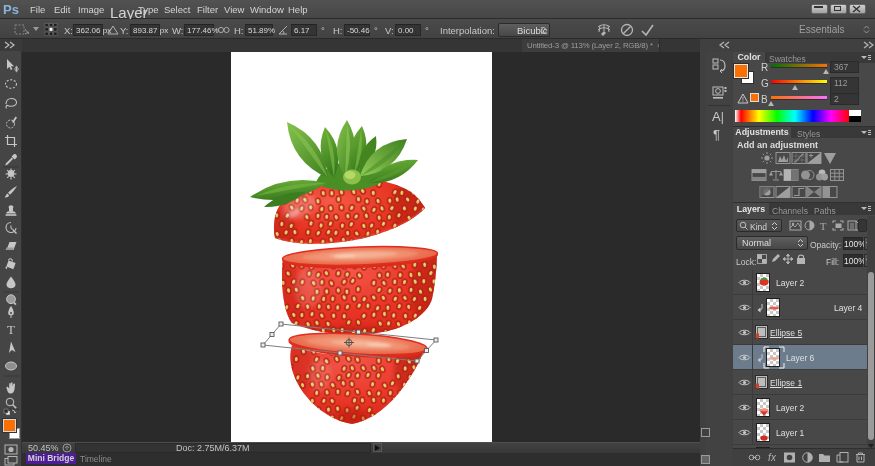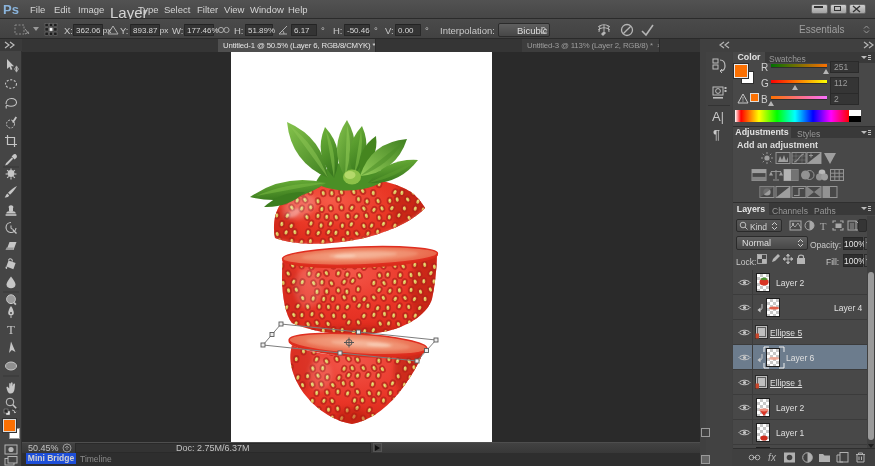--- a/index.html
+++ b/index.html
@@ -207,21 +207,20 @@
 <div class="abs" style="left:3px;top:419px;width:13px;height:13px;background:#fb7002;border:1px solid #d9d9d9;outline:1px solid #333;"></div>
 <svg class="abs" style="left:4px;top:444px;" width="15" height="12">
       <rect x="1" y="1" width="12" height="9" stroke="#b5b5b5" fill="none"></rect>
       <circle cx="7" cy="5.5" r="2.6" fill="#b5b5b5"></circle>
     </svg>
 <svg class="abs" style="left:4px;top:456px;" width="15" height="10">
       <rect x="1" y="2.5" width="9" height="6.5" stroke="#b5b5b5" fill="none"></rect>
       <rect x="4" y="0.5" width="9" height="6.5" stroke="#b5b5b5" fill="#454545"></rect>
     </svg>
 <div class="abs" style="left:22px;top:39px;width:678px;height:13px;background:#353535;"></div>
-<div class="abs" style="left:218px;top:39px;width:158px;height:13px;background:#4f4f4f;border-right:1px solid #2c2c2c;color:#e4e4e4;font-size:7.8px;letter-spacing:-0.15px;line-height:13px;padding-left:5px;white-space:nowrap;overflow:hidden;">Untitled-1 @ 50.5% (Layer 6, RGB/8/CMYK) * </div>
 <div class="abs" style="left:522px;top:39px;width:138px;height:13px;background:#3d3d3d;border-right:1px solid #2c2c2c;color:#9d9d9d;font-size:7.8px;letter-spacing:-0.15px;line-height:13px;padding-left:5px;white-space:nowrap;overflow:hidden;">Untitled-3 @ 113% (Layer 2, RGB/8) * <span style="margin-left:2px;">×</span></div>
 <div class="abs" style="left:22px;top:52px;width:678px;height:390px;background:#2a2a2a;"></div>
 <svg class="abs" style="left:231px;top:52px;" width="261" height="390" viewBox="231 52 261 390">
 <rect x="231" y="52" width="261" height="390" fill="#ffffff"></rect>
 <defs>
 <radialGradient id="rgtop" cx="0.38" cy="0.35" r="0.85">
  <stop offset="0" stop-color="#f65a48"></stop>
           <stop offset="0.45" stop-color="#e93826"></stop>
  <stop offset="0.8" stop-color="#dd2a1c"></stop>
           <stop offset="1" stop-color="#c62313"></stop>
@@ -2037,21 +2036,21 @@
 <div class="abs" style="left:28px;top:443px;font-size:9px;color:#c2c2c2;">50.45%</div>
 <svg class="abs" style="left:62px;top:443px;" width="10" height="10">
       <circle cx="5" cy="5" r="4" fill="none" stroke="#999"></circle>
       <path d="M3,5 l2,-2 l2,2 M5,3 v4" stroke="#999" fill="none" stroke-width="0.8"></path>
     </svg>
 <div class="abs" style="left:75px;top:442.5px;width:296px;height:10px;background:#333;border:1px solid #2a2a2a;"></div>
 <div class="abs" style="left:176px;top:443px;font-size:9px;color:#c2c2c2;">Doc: 2.75M/6.37M</div>
 <div class="abs" style="left:373px;top:443px;width:9px;height:9px;background:#444;border:1px solid #555;"></div>
 <div class="abs" style="left:375px;top:444.5px;width:0;height:0;border-top:3px solid transparent;border-bottom:3px solid transparent;border-left:5px solid #111;"></div>
 <div class="abs" style="left:22px;top:453px;width:678px;height:13px;background:#2e2e2e;"></div>
-<div class="abs" style="left:26px;top:453px;width:50px;height:11px;background:#1d4ed8;color:#d0d0d0;font-size:8.5px;font-weight:bold;line-height:11px;text-align:center;">Mini Bridge</div>
+<div class="abs" style="left:26px;top:453px;width:50px;height:11px;background:#4c1d95;color:#d0d0d0;font-size:8.5px;font-weight:bold;line-height:11px;text-align:center;">Mini Bridge</div>
 <div class="abs" style="left:80px;top:454px;font-size:8.5px;color:#8a8a8a;">Timeline</div>
 <div class="abs" style="left:700px;top:39px;width:175px;height:427px;background:#404040;"></div>
 <svg class="abs" style="left:719px;top:41px;" width="14" height="8">
       <path d="M5,1 L1,4 L5,7 M10,1 L6,4 L10,7" fill="none" stroke="#b5b5b5" stroke-width="1.2"></path>
     </svg>
 <svg class="abs" style="left:863px;top:41px;" width="14" height="8">
       <path d="M1,1 L5,4 L1,7 M6,1 L10,4 L6,7" fill="none" stroke="#b5b5b5" stroke-width="1.2"></path>
     </svg>
 <div class="abs" style="left:706px;top:52px;width:26px;height:414px;background:#424242;"></div>
 <svg class="abs" style="left:712px;top:58px;" width="16" height="15" fill="none" stroke="#bdbdbd">
@@ -2078,21 +2077,21 @@
 <div class="abs" style="left:769px;top:53.5px;font-size:8.5px;color:#989898;">Swatches</div>
 <svg class="abs" style="left:860px;top:54px;" width="12" height="8">
       <path d="M1,2 l3,3 3,-3" fill="#bbb"></path>
       <path d="M8,1.5 h3 M8,3.5 h3 M8,5.5 h3" stroke="#bbb"></path>
     </svg>
 <div class="abs" style="left:741px;top:71px;width:13px;height:13px;background:#fff;border:1px solid #2e2e2e;"></div>
 <div class="abs" style="left:734px;top:64px;width:14px;height:14px;background:#fb7002;border:1px solid #e8e8e8;outline:1px solid #2e2e2e;"></div>
 <div class="abs" style="left:761px;top:61.5px;font-size:10px;color:#cfcfcf;">R</div>
 <div class="abs" style="left:771px;top:64.0px;width:56px;height:4px;background:linear-gradient(90deg,#007002,#fb7002);border-bottom:1px solid #2e2e2e;"></div>
 <div class="abs" style="left:822.6px;top:69.0px;width:0;height:0;border-left:3.5px solid transparent;border-right:3.5px solid transparent;border-bottom:5px solid #b5b5b5;"></div>
-<div class="abs" style="left:830px;top:61.0px;width:29px;height:12px;background:#353535;border:1px solid #2a2a2a;color:#9a9a9a;font-size:8.5px;line-height:11px;padding-left:3px;">251</div>
+<div class="abs" style="left:830px;top:61.0px;width:29px;height:12px;background:#353535;border:1px solid #2a2a2a;color:#9a9a9a;font-size:8.5px;line-height:11px;padding-left:3px;">367</div>
 <div class="abs" style="left:761px;top:77.5px;font-size:10px;color:#cfcfcf;">G</div>
 <div class="abs" style="left:771px;top:80.0px;width:56px;height:4px;background:linear-gradient(90deg,#fb0002,#fbff02);border-bottom:1px solid #2e2e2e;"></div>
 <div class="abs" style="left:792.1px;top:85.0px;width:0;height:0;border-left:3.5px solid transparent;border-right:3.5px solid transparent;border-bottom:5px solid #b5b5b5;"></div>
 <div class="abs" style="left:830px;top:77.0px;width:29px;height:24px;background:#353535;border:1px solid #2a2a2a;color:#9a9a9a;font-size:8.5px;line-height:11px;padding-left:3px;">112</div>
 <div class="abs" style="left:761px;top:93.5px;font-size:10px;color:#cfcfcf;">B</div>
 <div class="abs" style="left:771px;top:96.0px;width:56px;height:4px;background:linear-gradient(90deg,#fb7000,#fb70ff);border-bottom:1px solid #2e2e2e;"></div>
 <div class="abs" style="left:767.9px;top:101.0px;width:0;height:0;border-left:3.5px solid transparent;border-right:3.5px solid transparent;border-bottom:5px solid #b5b5b5;"></div>
 <div class="abs" style="left:830px;top:93.0px;width:29px;height:12px;background:#353535;border:1px solid #2a2a2a;color:#9a9a9a;font-size:8.5px;line-height:11px;padding-left:3px;">2</div>
 <svg class="abs" style="left:737px;top:93px;" width="12" height="11">
       <path d="M6,1 L11,10 L1,10 Z" fill="none" stroke="#c9c9c9"></path>

